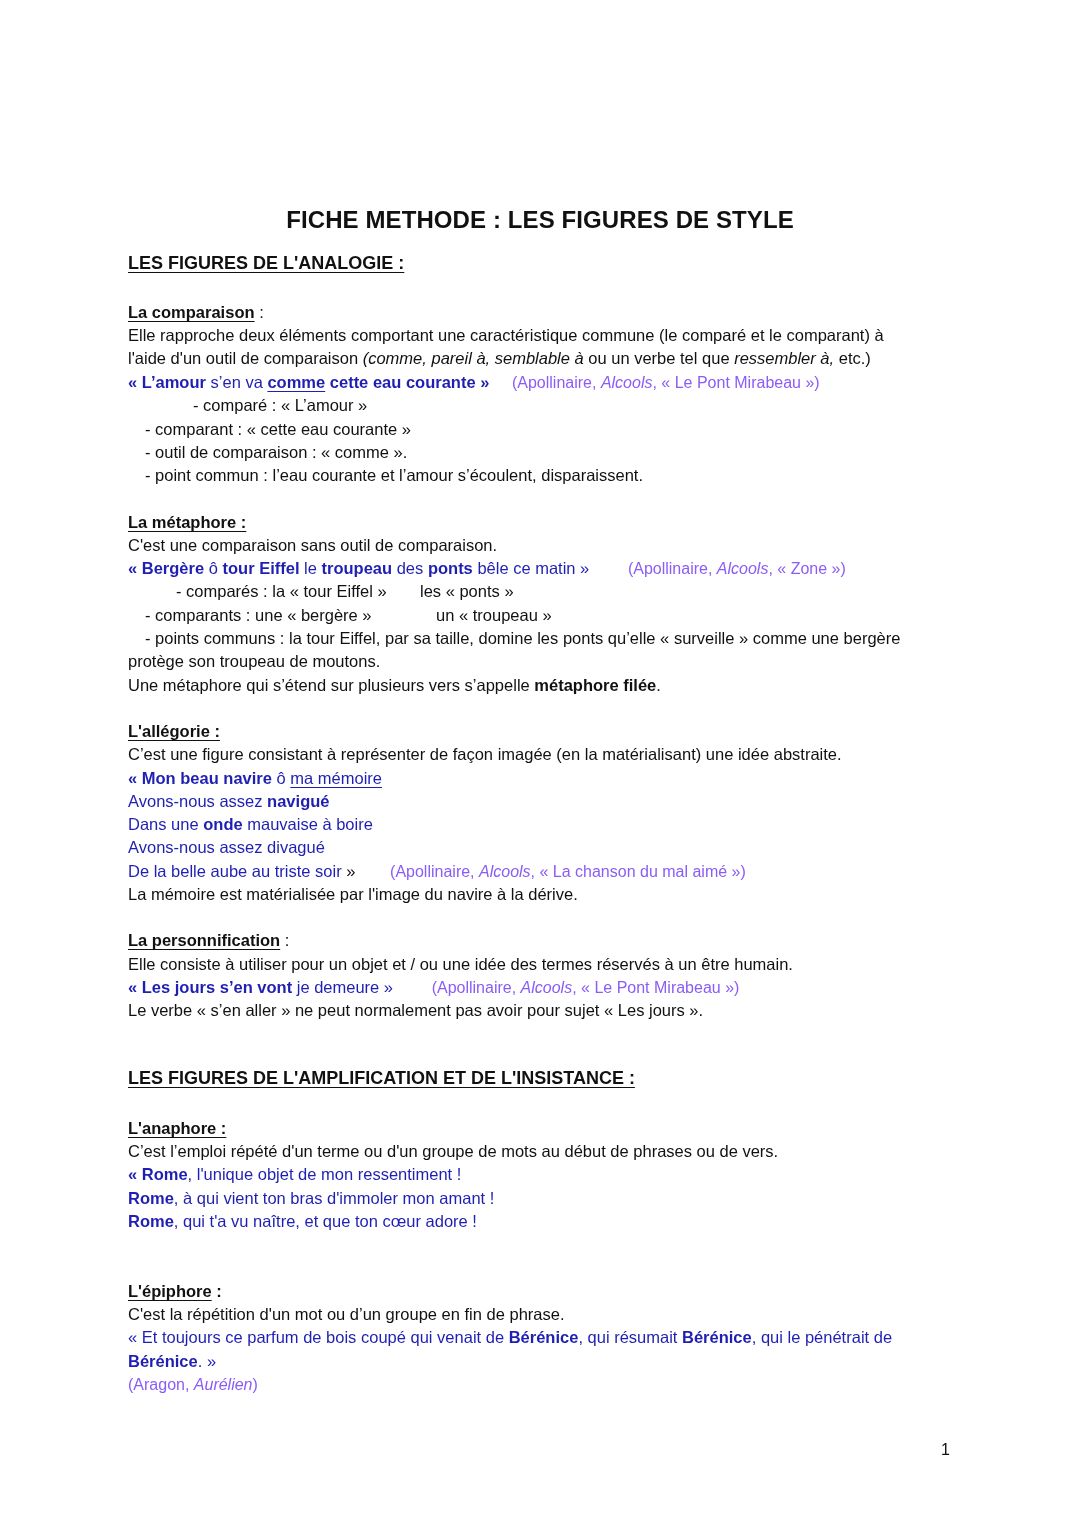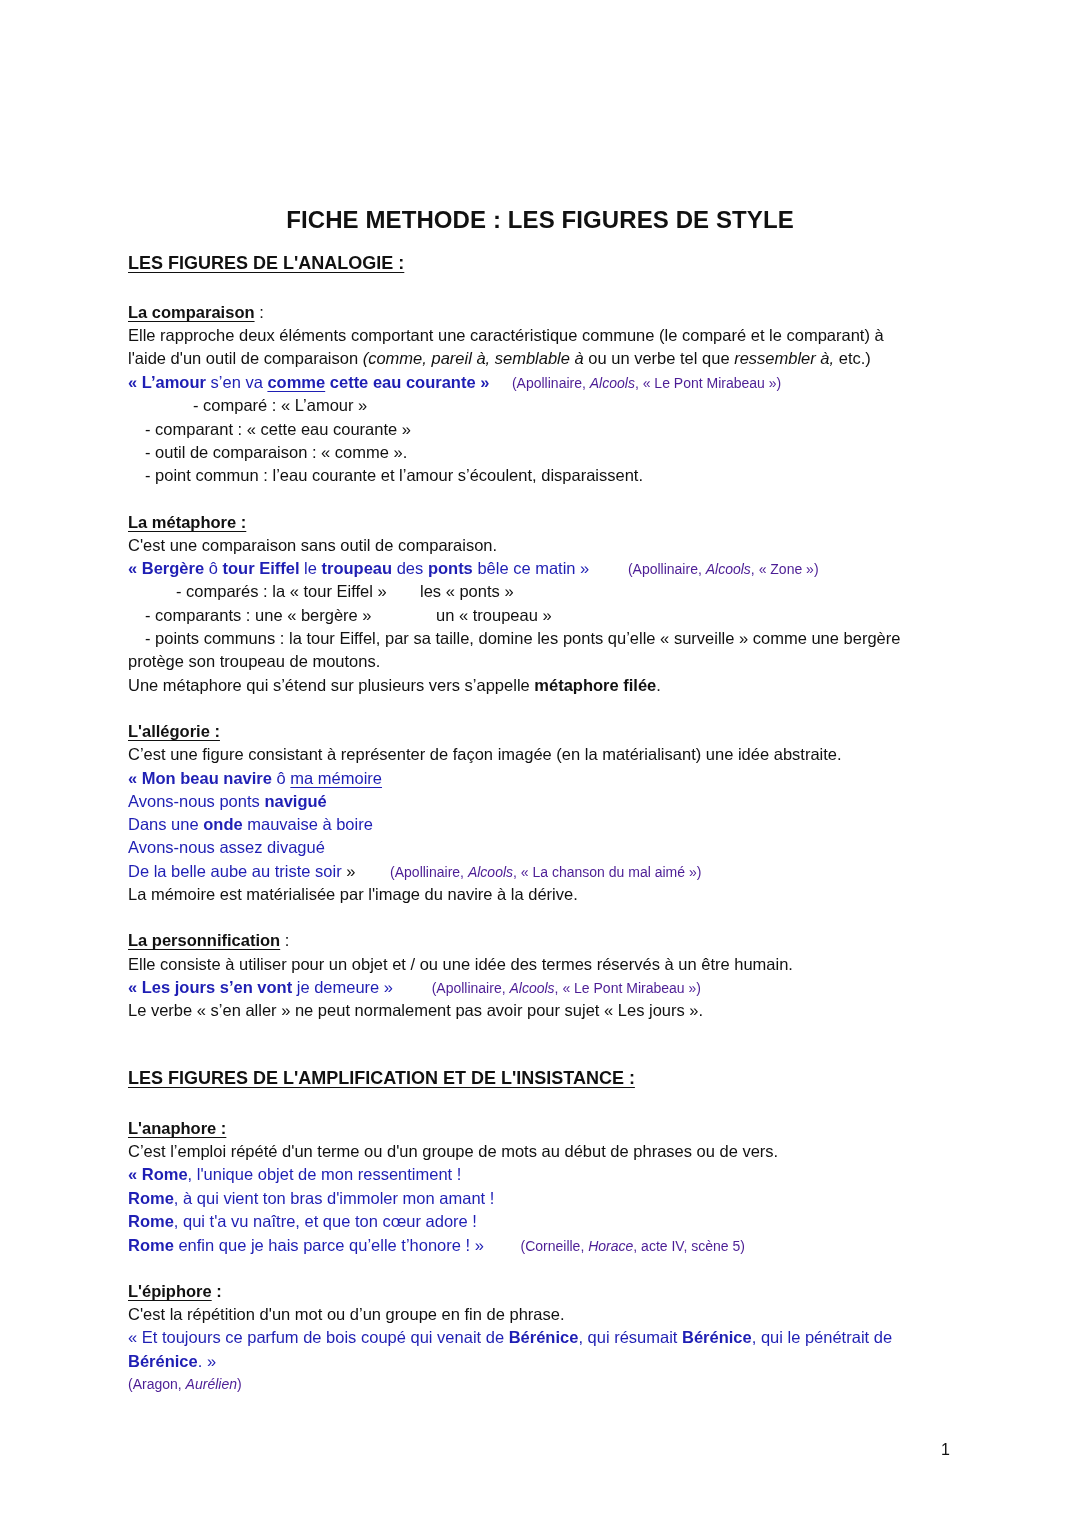--- a/index.html
+++ b/index.html
@@ -53,22 +53,22 @@
     }
     .sub-heading .u {
       text-decoration: underline;
       text-underline-offset: 3px;
     }
     .blue { color: #1f1fb4; }
     .b { font-weight: bold; }
     .i { font-style: italic; }
     .u { text-decoration: underline; text-underline-offset: 3px; }
     .src {
-      font-size: 14px;
-      color: #4c1d95;
+      font-size: 16px;
+      color: #8b5cf6;
     }
     .page-number {
       position: absolute;
       left: 941px;
       top: 1441px;
       font-size: 16px;
     }
   </style>
 </head>
 <body>
@@ -114,21 +114,21 @@
   </div>
 
   <div class="line sub-heading" style="top:720px;">
     <span class="u">L'allégorie :</span>
   </div>
   <div class="line" style="top:743px;">C’est une figure consistant à représenter de façon imagée (en la matérialisant) une idée abstraite.</div>
   <div class="line blue" style="top:767px;">
     <span class="b">« </span><span class="b">Mon beau navire</span><span> ô </span><span class="u">ma mémoire</span>
   </div>
   <div class="line blue" style="top:790px;">
-    <span>Avons-nous ponts </span><span class="b">navigué</span>
+    <span>Avons-nous assez </span><span class="b">navigué</span>
   </div>
   <div class="line blue" style="top:813px;">
     <span>Dans une </span><span class="b">onde</span><span> mauvaise à boire</span>
   </div>
   <div class="line blue" style="top:836px;">Avons-nous assez divagué</div>
   <div class="line" style="top:860px;">
     <span class="blue">De la belle aube au triste soir</span><span> »</span>
     <span class="src" style="margin-left:30px;"><span>(Apollinaire, </span><span class="i">Alcools</span><span>, « La chanson du mal aimé »)</span></span>
   </div>
   <div class="line" style="top:883px;">La mémoire est matérialisée par l'image du navire à la dérive.</div>
@@ -151,24 +151,20 @@
   <div class="line" style="top:1140px;">C’est l’emploi répété d'un terme ou d'un groupe de mots au début de phrases ou de vers.</div>
   <div class="line blue" style="top:1163px;">
     <span class="b">« Rome</span><span>, l'unique objet de mon ressentiment !</span>
   </div>
   <div class="line blue" style="top:1187px;">
     <span class="b">Rome</span><span>, à qui vient ton bras d'immoler mon amant !</span>
   </div>
   <div class="line blue" style="top:1210px;">
     <span class="b">Rome</span><span>, qui t'a vu naître, et que ton cœur adore !</span>
   </div>
-  <div class="line" style="top:1234px;">
-    <span class="blue"><span class="b">Rome</span><span> enfin que je hais parce qu’elle t’honore ! »</span></span>
-    <span class="src" style="margin-left:32px;"><span>(Corneille, </span><span class="i">Horace</span><span>, acte IV, scène 5)</span></span>
-  </div>
 
   <div class="line sub-heading" style="top:1280px;">
     <span class="u">L'épiphore</span><span> :</span>
   </div>
   <div class="line" style="top:1303px;">C'est la répétition d'un mot ou d’un groupe en fin de phrase.</div>
   <div class="line blue" style="top:1326px;">
     <span>« Et toujours ce parfum de bois coupé qui venait de </span><span class="b">Bérénice</span><span>, qui résumait </span><span class="b">Bérénice</span><span>, qui le pénétrait de</span>
   </div>
   <div class="line blue" style="top:1350px;">
     <span class="b">Bérénice</span><span>. »</span>

